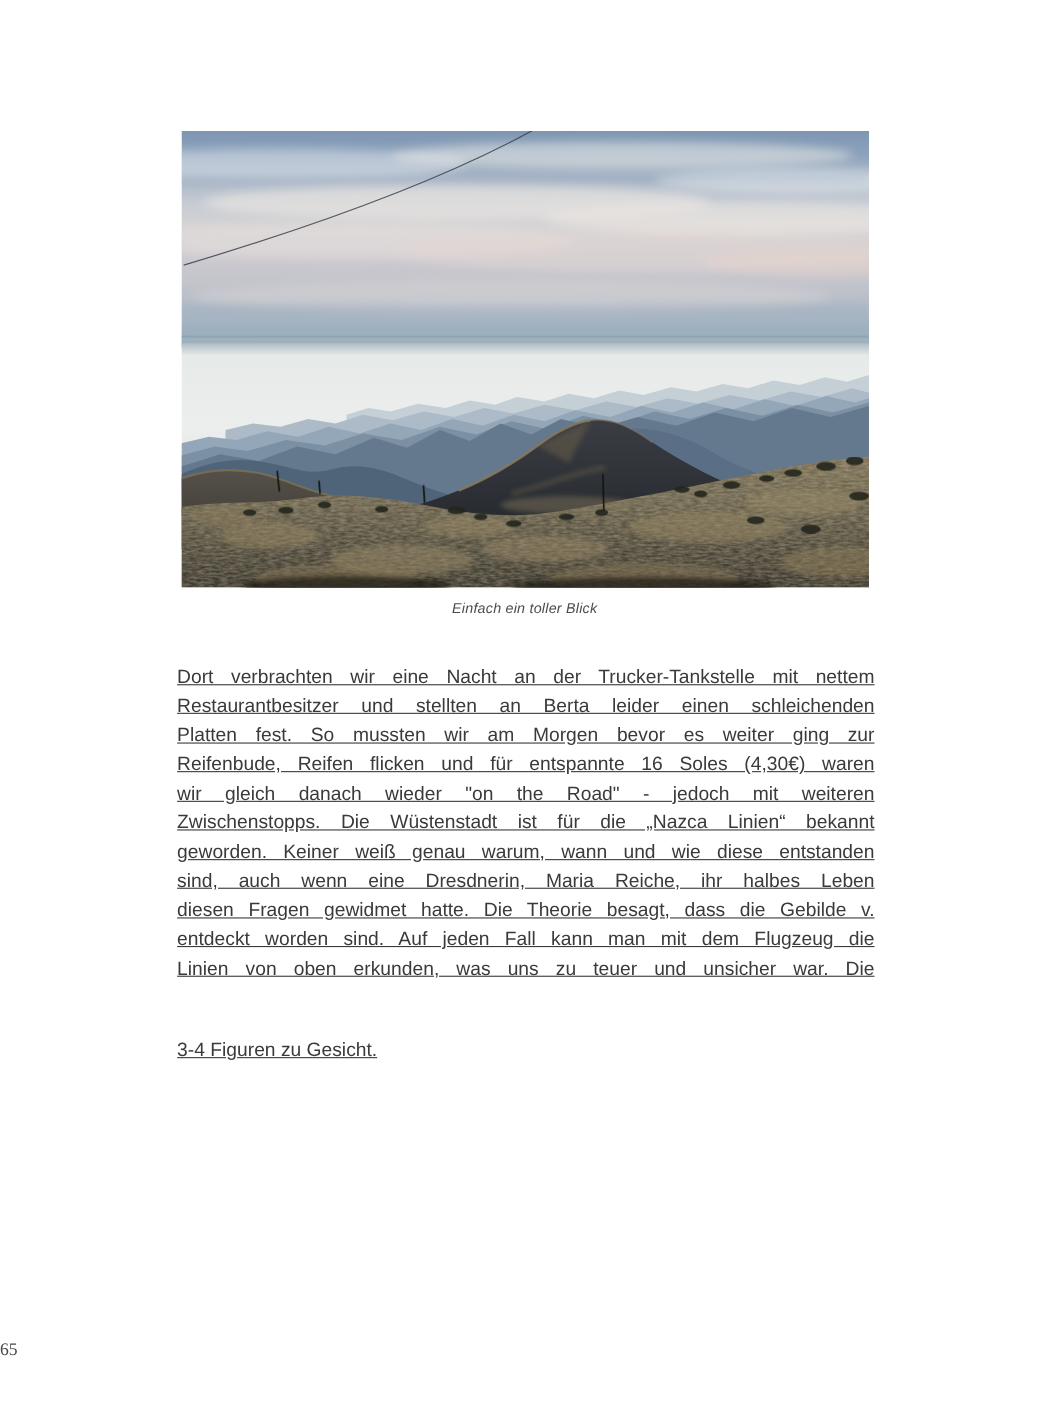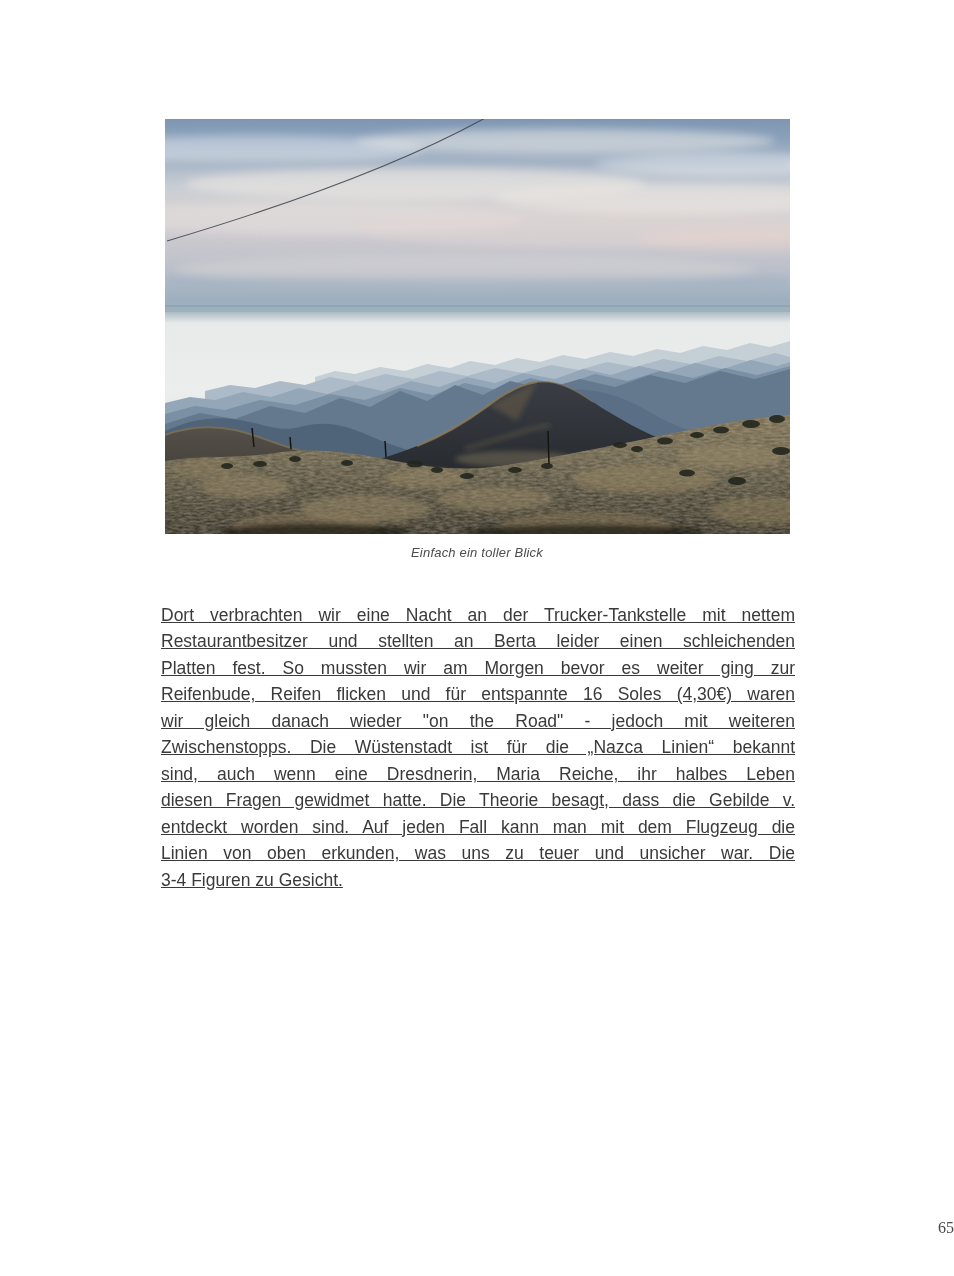--- a/index.html
+++ b/index.html
@@ -42,26 +42,27 @@
     color:#3a3a3a;
   }
   .bodytext .line {
     text-align:justify;
     text-align-last:justify;
     white-space:normal;
     text-decoration:underline;
   }
   .bodytext .line.last {
     text-align-last:left;
+    margin-top:48px;
   }
   .pageno {
     position:absolute;
     left:0; top:1219px;
     width:954px;
-    text-align:right;
+    text-align:left;
     font-family:"Liberation Serif", serif;
     font-size:16px;
     color:#474747;
   }
 </style>
 </head>
 <body>
 
 <div class="page">
 
@@ -215,20 +216,21 @@
 
   <div class="caption">Einfach ein toller Blick</div>
 
   <div class="bodytext">
     <div class="line">Dort verbrachten wir eine Nacht an der Trucker-Tankstelle mit nettem</div>
     <div class="line">Restaurantbesitzer und stellten an Berta leider einen schleichenden</div>
     <div class="line">Platten fest. So mussten wir am Morgen bevor es weiter ging zur</div>
     <div class="line">Reifenbude, Reifen flicken und für entspannte 16 Soles (4,30€) waren</div>
     <div class="line">wir gleich danach wieder "on the Road" - jedoch mit weiteren</div>
     <div class="line">Zwischenstopps. Die Wüstenstadt ist für die „Nazca Linien“ bekannt</div>
+    <div class="line">geworden. Keiner weiß genau warum, wann und wie diese entstanden</div>
     <div class="line">sind, auch wenn eine Dresdnerin, Maria Reiche, ihr halbes Leben</div>
     <div class="line">diesen Fragen gewidmet hatte. Die Theorie besagt, dass die Gebilde v.</div>
     <div class="line">entdeckt worden sind. Auf jeden Fall kann man mit dem Flugzeug die</div>
     <div class="line">Linien von oben erkunden, was uns zu teuer und unsicher war. Die</div>
     <div class="line last">3-4 Figuren zu Gesicht.</div>
   </div>
 
   <div class="pageno">65</div>
 
 </div>

